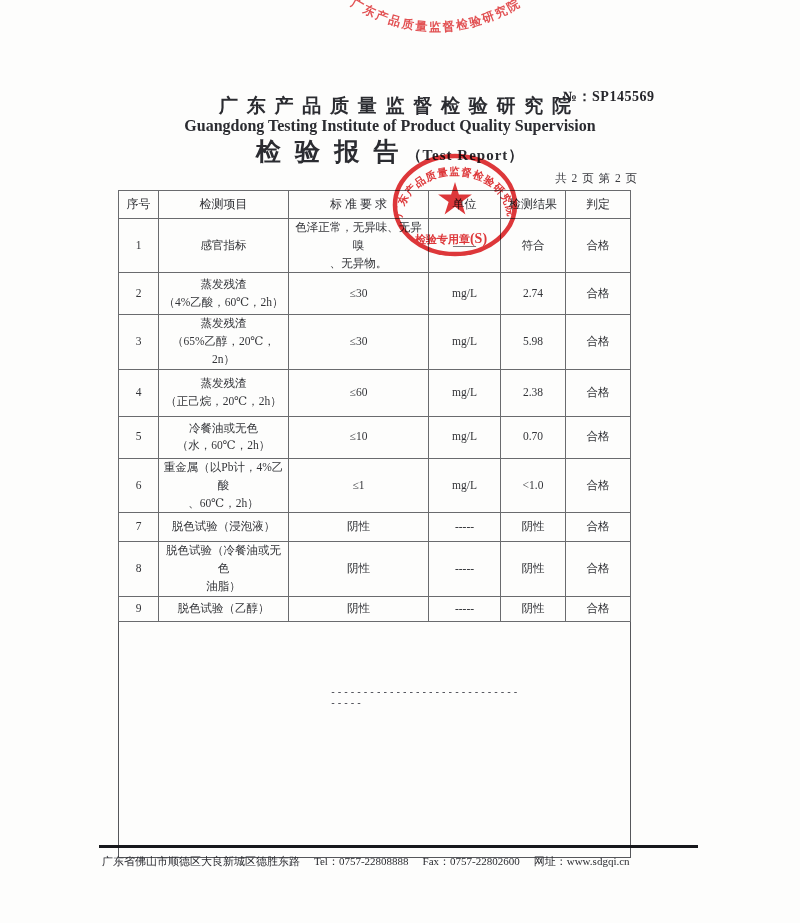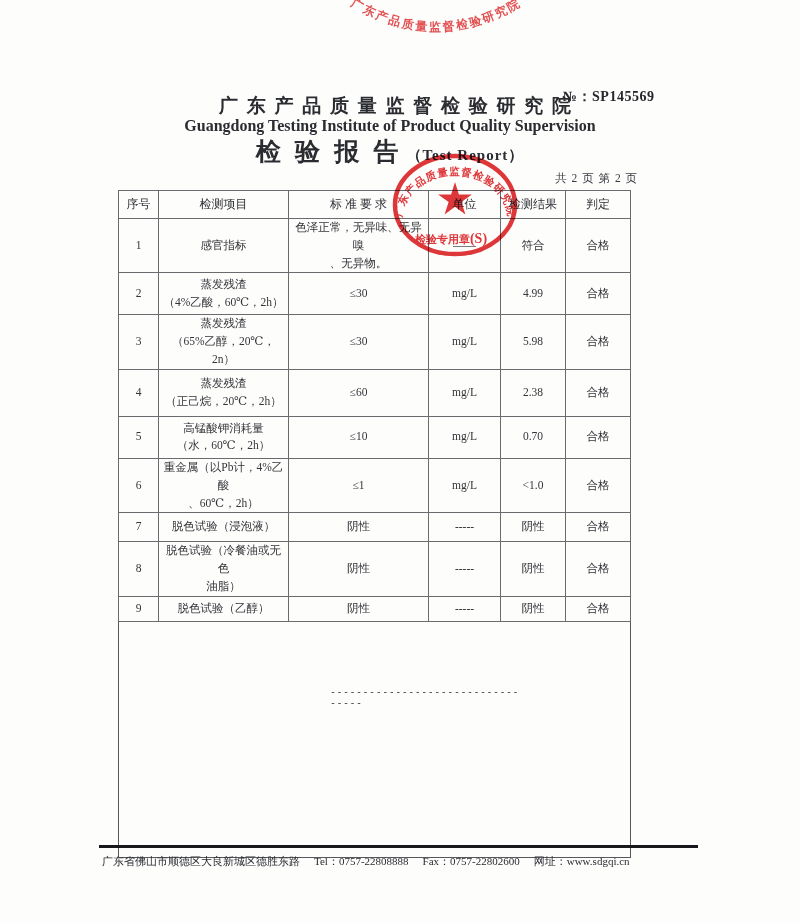--- a/index.html
+++ b/index.html
@@ -108,21 +108,21 @@
             <div>蒸发残渣</div>
             <div>（4%乙酸，60℃，2h）</div>
           </td>
           <td>
             <div>≤30</div>
           </td>
           <td>
             <div>mg/L</div>
           </td>
           <td>
-            <div>4.99</div>
+            <div>2.74</div>
           </td>
           <td>
             <div>合格</div>
           </td>
         </tr>
         <tr style="height: 41px;">
           <td>
             <div>3</div>
           </td>
           <td>
@@ -161,21 +161,21 @@
           </td>
           <td>
             <div>合格</div>
           </td>
         </tr>
         <tr style="height: 42px;">
           <td>
             <div>5</div>
           </td>
           <td>
-            <div>高锰酸钾消耗量</div>
+            <div>冷餐油或无色</div>
             <div>（水，60℃，2h）</div>
           </td>
           <td>
             <div>≤10</div>
           </td>
           <td>
             <div>mg/L</div>
           </td>
           <td>
             <div>0.70</div>

